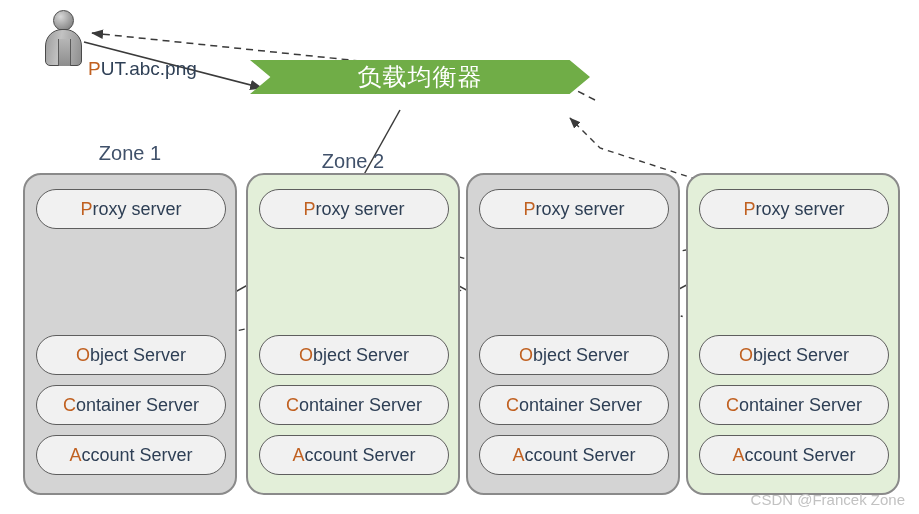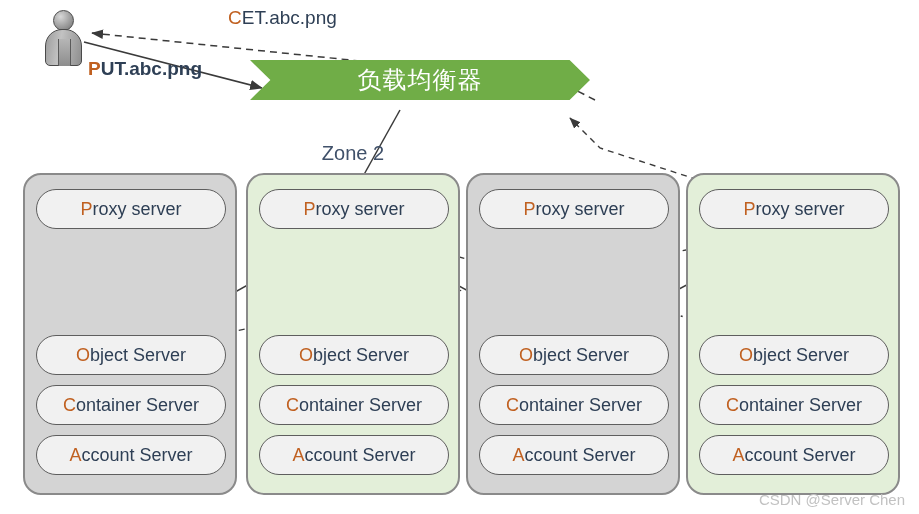--- a/index.html
+++ b/index.html
@@ -68,21 +68,21 @@
     border-right: 1.4px solid #5a5a5a;
     box-sizing: border-box;
   }
 
   
   .banner {
     position: absolute;
     left: 250px;
     top: 60px;
     width: 340px;
-    height: 40px;
+    height: 34px;
     background: #70ad47;
     clip-path: polygon(0% 0%, 94% 0%, 100% 50%, 94% 100%, 0% 100%, 6% 50%);
     display: flex;
     align-items: center;
     justify-content: center;
   }
   .banner-text {
     color: #ffffff;
     font-size: 24px;
     letter-spacing: 1px;
@@ -91,21 +91,21 @@
 
   
   .flow-label {
     position: absolute;
     font-size: 19px;
     white-space: nowrap;
     color: #2e3f55;
   }
   .flow-label .lead { color: #c06020; }
   #label-get { left: 228px; top: 7px; }
-  #label-put { left: 88px; top: 58px; font-weight: bold; }
+  #label-put { left: 88px; top: 58px; }
 
   
   .zone-title {
     position: absolute;
     font-size: 20px;
     color: #40516a;
     width: 214px;
     text-align: center;
     top: 142px;
   }
@@ -186,32 +186,30 @@
     <path d="M786,232 L576,344" fill="none" stroke="#3a3a3a" stroke-width="1.5" marker-end="url(#ah)"></path>
 
     <path d="M792,230 L792,340" fill="none" stroke="#5e5e5e" stroke-width="2" stroke-dasharray="7,5" marker-end="url(#ah)"></path>
   </svg>
 
   <div class="actor">
     <div class="actor-head"></div>
     <div class="actor-body"></div>
   </div>
 
-  <div class="flow-label" id="label-get">
-    <span class="lead">C</span><span>ET.abc.png</span>
-  </div>
   <div class="flow-label" id="label-put">
     <span class="lead">P</span><span>UT.abc.png</span>
   </div>
 
   <div class="banner">
     <span class="banner-text">负载均衡器</span>
   </div>
 
-  <div class="zone-title" style="left:246px;">Zone 2</div>
+  <div class="zone-title" style="left:23px;">Zone 1</div>
+  <div class="zone-title" style="left:246px;margin-top:8px;">Zone 2</div>
 
   <div class="zone gray" style="left:23px;">
     <div class="node proxy">
       <span class="lead">P</span>
         <span>roxy server</span>
     </div>
     <div class="node object">
       <span class="lead">O</span>
         <span>bject Server</span>
     </div>
@@ -275,15 +273,15 @@
     <div class="node container">
       <span class="lead">C</span>
         <span>ontainer Server</span>
     </div>
     <div class="node account">
       <span class="lead">A</span>
         <span>ccount Server</span>
     </div>
   </div>
 
-  <div class="watermark">CSDN @Server Chen</div>
+  <div class="watermark">CSDN @Francek Zone</div>
 
 </div>
 
 </body></html>

